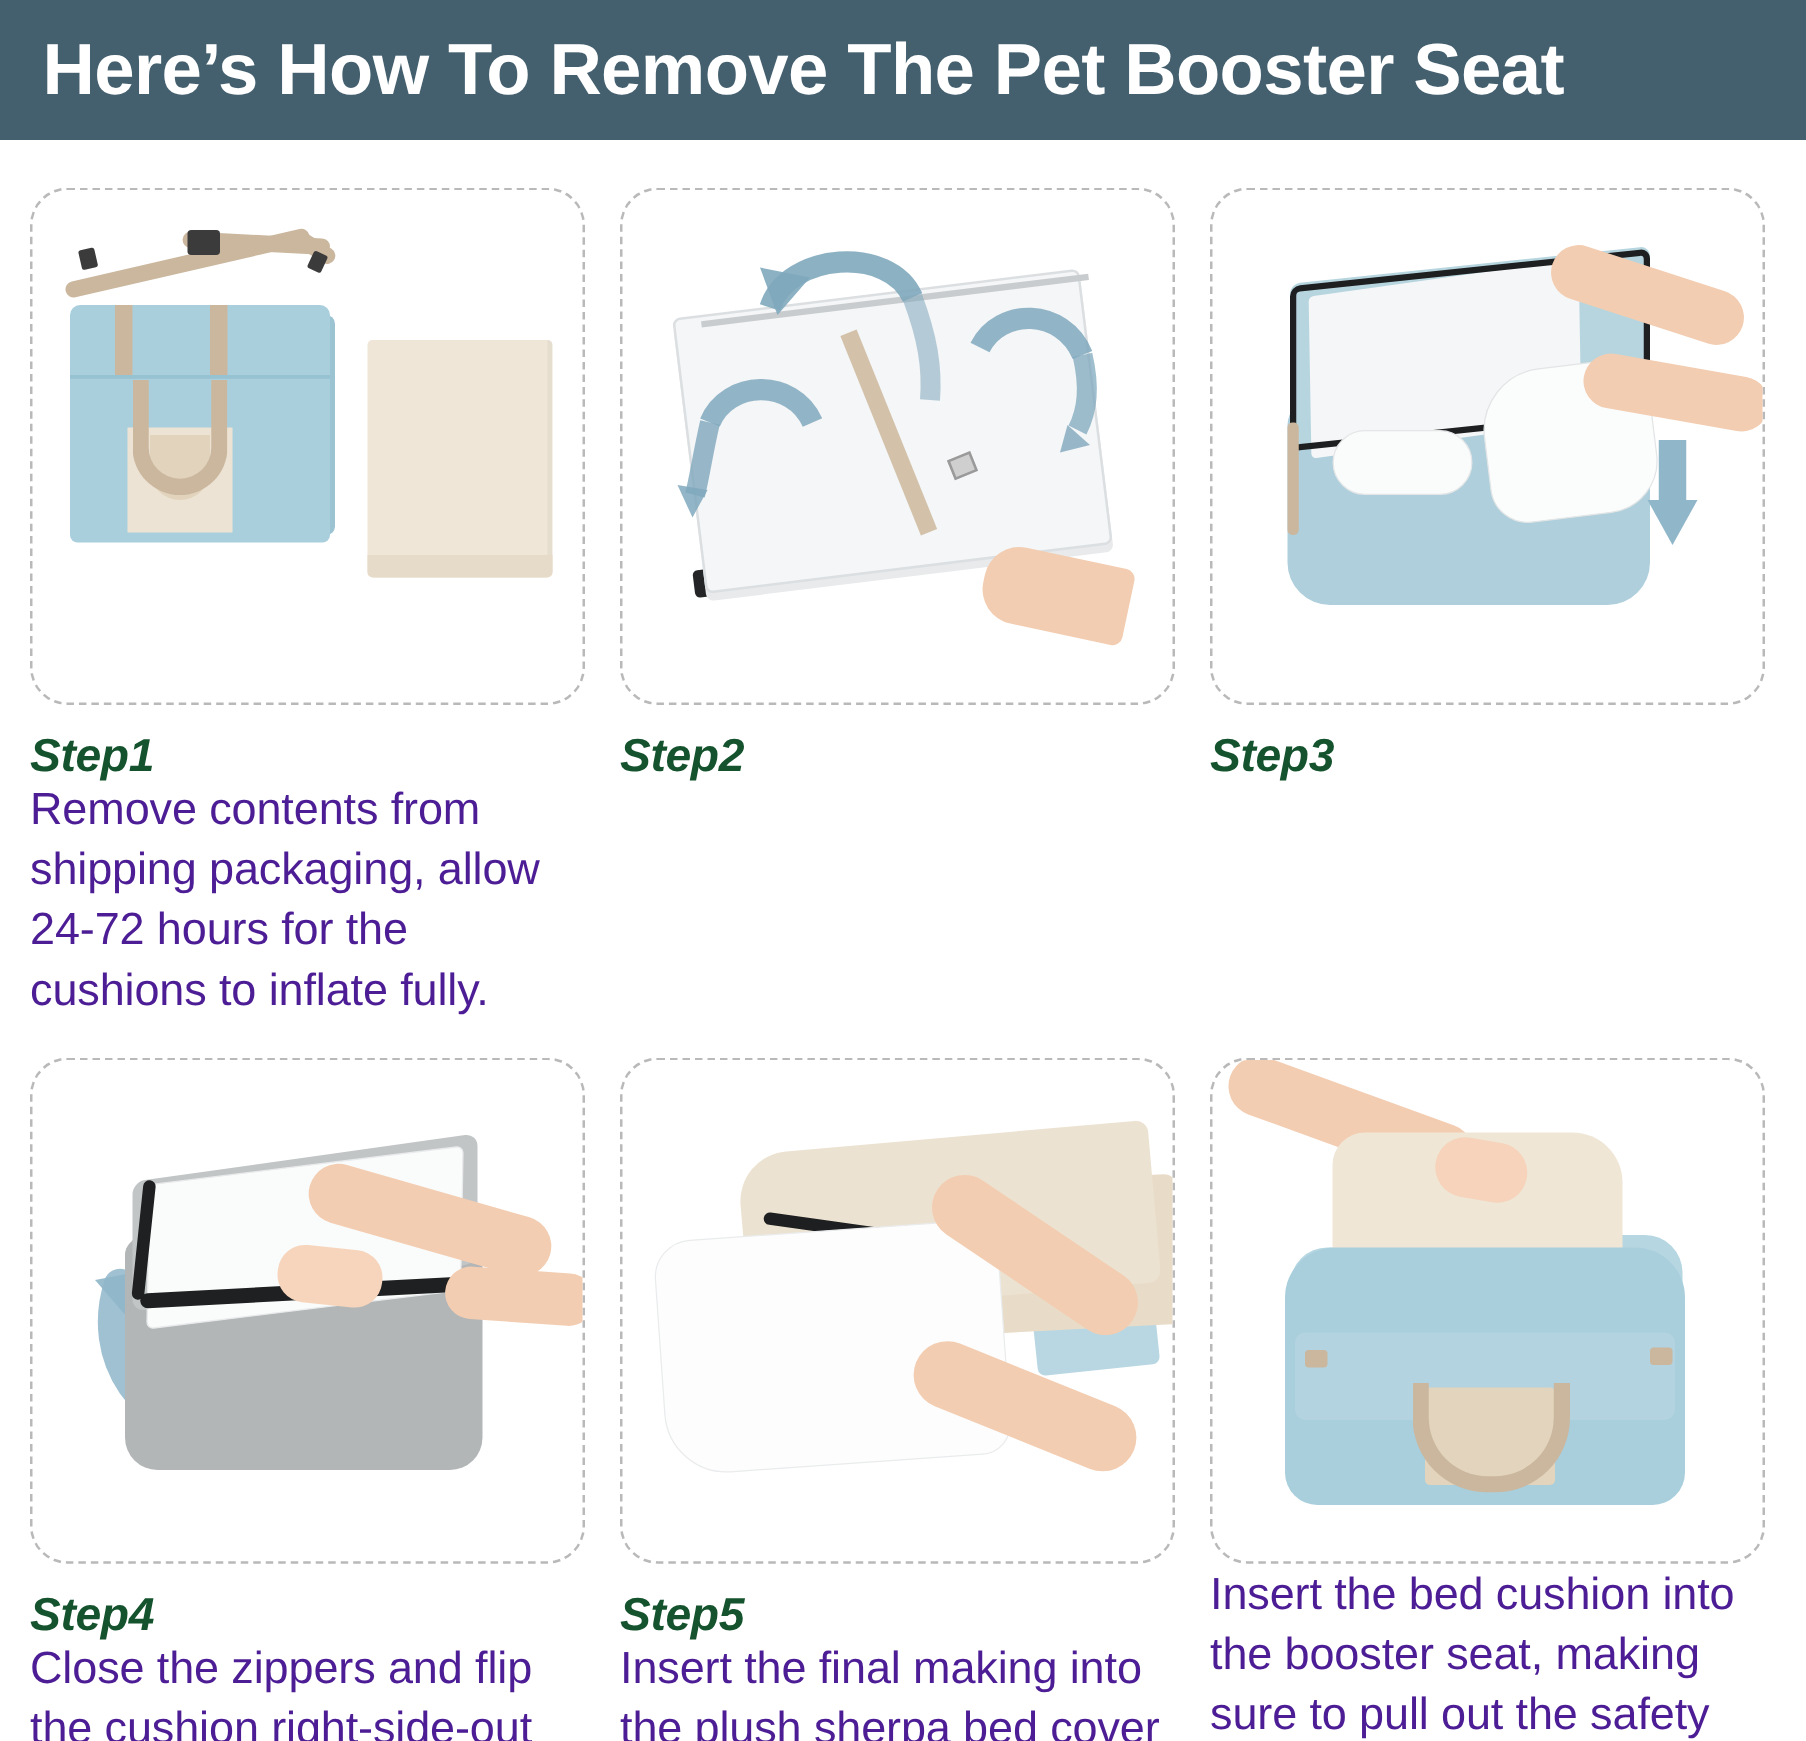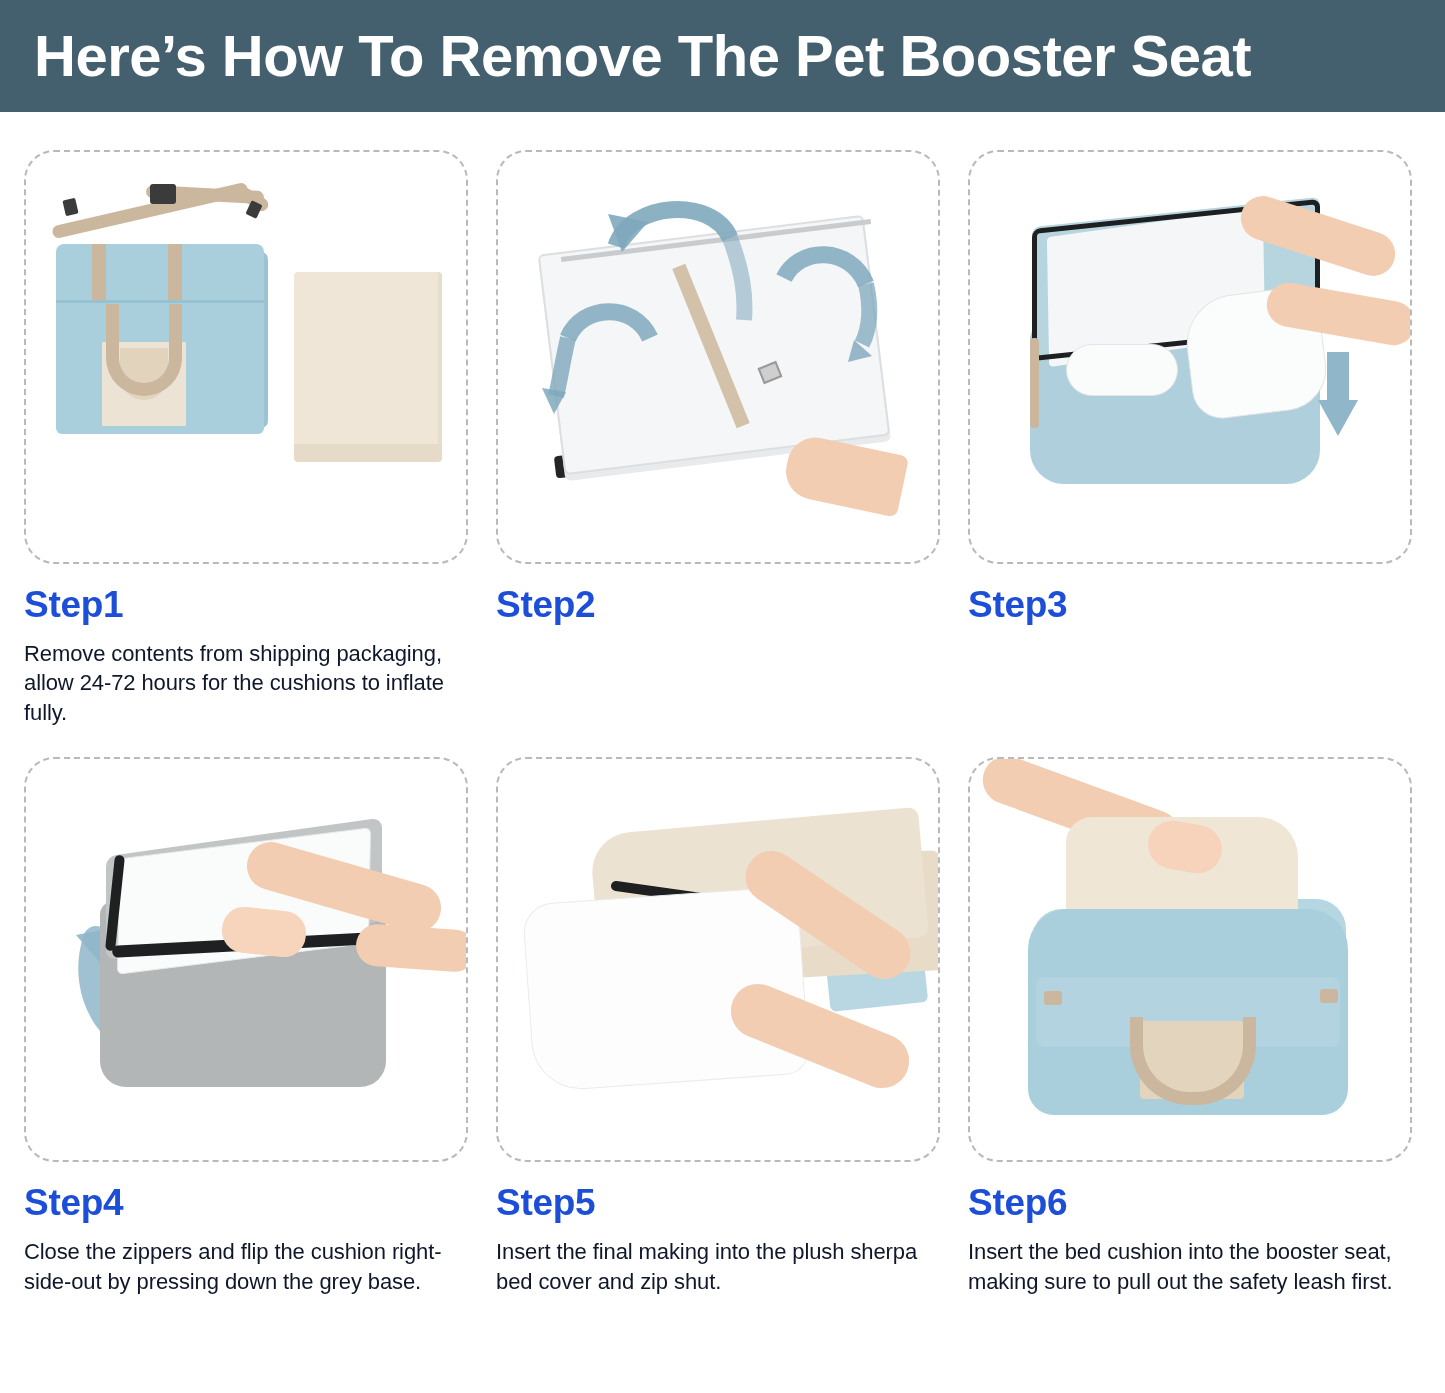--- a/index.html
+++ b/index.html
@@ -51,29 +51,29 @@
     position: relative;
     overflow: hidden;
     background: #ffffff;
   }
   .row-2 .panel { height: 405px; }
 
   .step-title {
     margin-top: 22px;
     font-size: 37px;
     font-weight: bold;
-    color: #1d4ed8;
+    color: #14532d;
     line-height: 1;
     letter-spacing: -0.3px;
+    font-style: italic;
   }
   .step-body {
-    margin-top: 16px;
-    font-size: 22px;
+    font-size: 36px;
     line-height: 1.34;
-    color: #0f172a;
+    color: #4c1d95;
     letter-spacing: -0.1px;
   }
 
   
   .art { position: absolute; inset: 0; }
 
   
   .s1-strap {
     position: absolute;
     left: 24px; top: 52px;
@@ -664,18 +664,17 @@
           <div class="s6-cushion"></div>
           <div class="s6-hand"></div>
           <div class="s6-seat"></div>
           <div class="s6-front"></div>
           <div class="s6-tab-l"></div>
           <div class="s6-tab-r"></div>
           <div class="s6-pocket"></div>
           <div class="s6-handle"></div>
         </div>
       </div>
-      <div class="step-title">Step6</div>
       <div class="step-body">Insert the bed cushion into the booster seat, making sure to pull out the safety leash first.</div>
     </div>
 
   </div>
 </div>
 
 </body></html>

